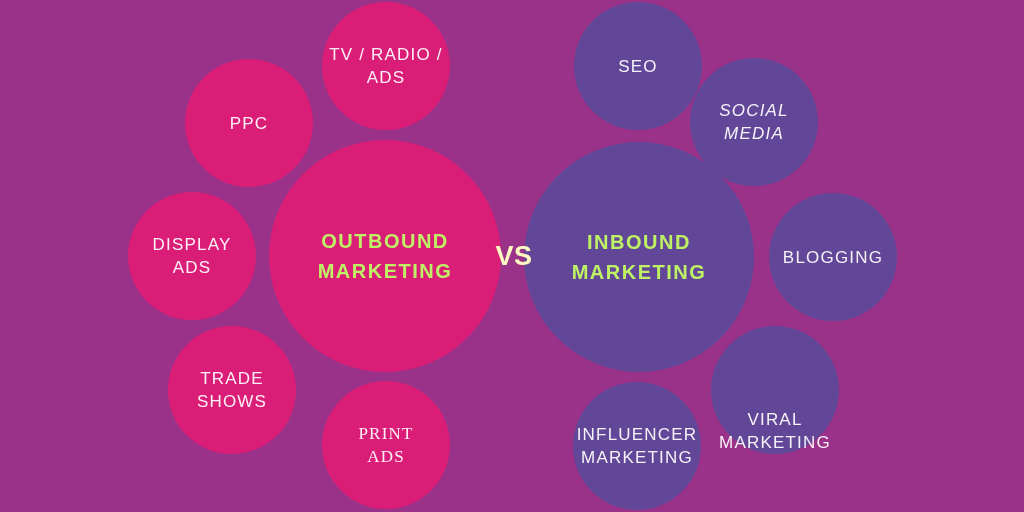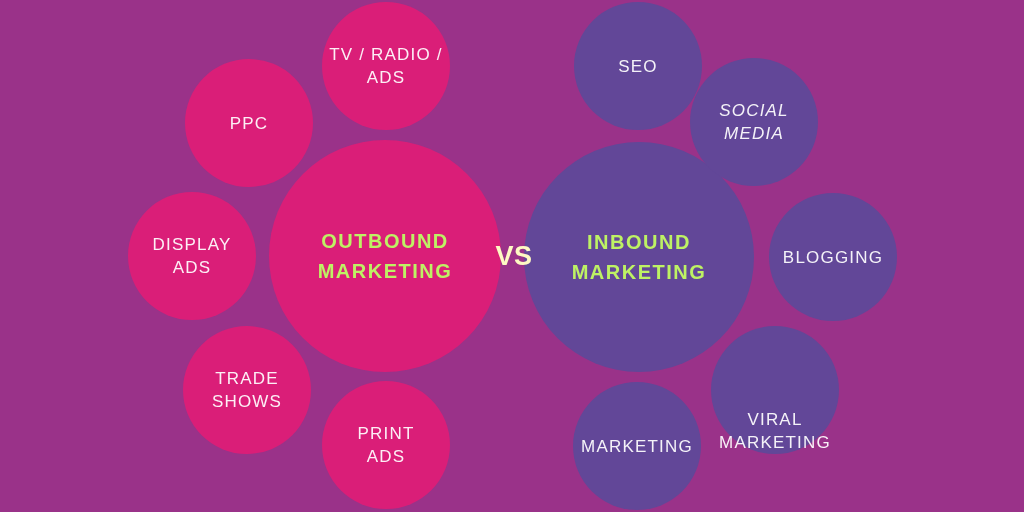--- a/index.html
+++ b/index.html
@@ -90,28 +90,28 @@
     </div>
   </div>
 
   <div class="bubble pink" style="left:128px; top:192px; width:128px; height:128px;">
     <div class="label">
       <span>DISPLAY</span>
       <span>ADS</span>
     </div>
   </div>
 
-  <div class="bubble pink" style="left:183px; top:326px; width:128px; height:128px;">
+  <div class="bubble pink" style="left:168px; top:326px; width:128px; height:128px;">
     <div class="label">
       <span>TRADE</span>
       <span>SHOWS</span>
     </div>
   </div>
 
-  <div class="bubble pink" style="left:322px; top:381px; width:128px; height:128px;">
+  <div class="bubble pink" style="left:322px; top:381px; width:128px; height:128px;font-family:Liberation Serif, serif;">
     <div class="label">
       <span>PRINT</span>
       <span>ADS</span>
     </div>
   </div>
 
   <div class="vs">VS</div>
 
   <div class="bubble purple main" style="left:524px; top:142px; width:230px; height:230px;align-items:center;">
     <div class="label">
@@ -141,17 +141,18 @@
 
   <div class="bubble purple" style="left:711px; top:326px; width:128px; height:128px;align-items:flex-end;">
     <div class="label">
       <span>VIRAL</span>
       <span>MARKETING</span>
     </div>
   </div>
 
   <div class="bubble purple" style="left:573px; top:382px; width:128px; height:128px;">
     <div class="label">
+      <span>INFLUENCER</span>
       <span>MARKETING</span>
     </div>
   </div>
 
 </div>
 
 </body></html>

